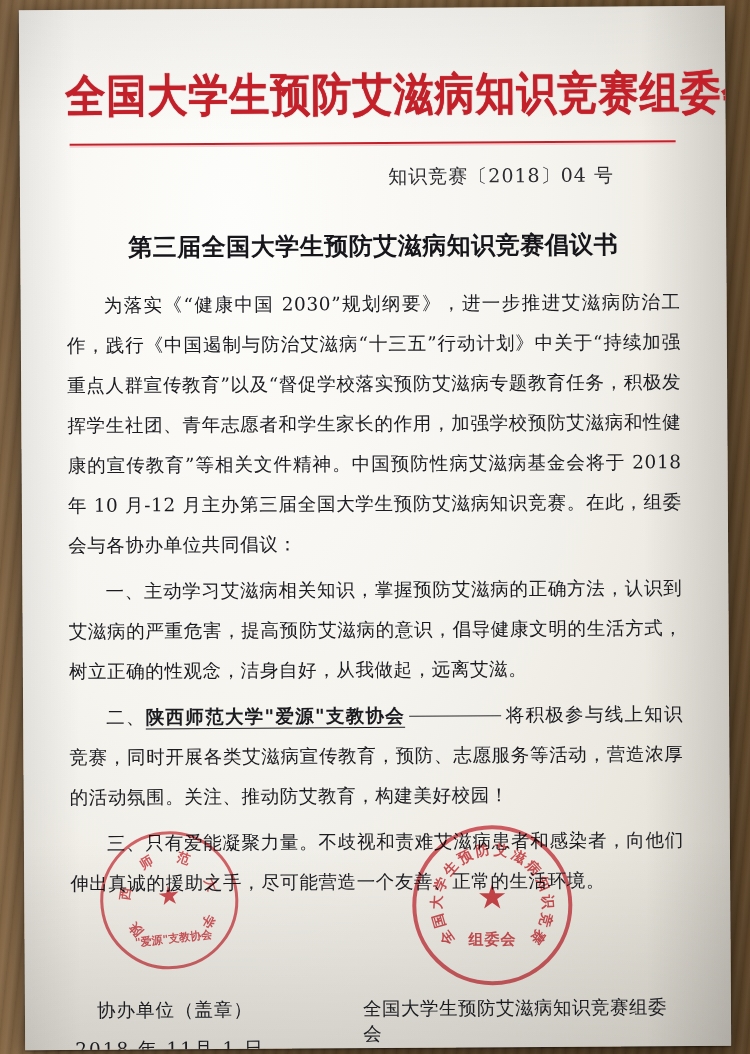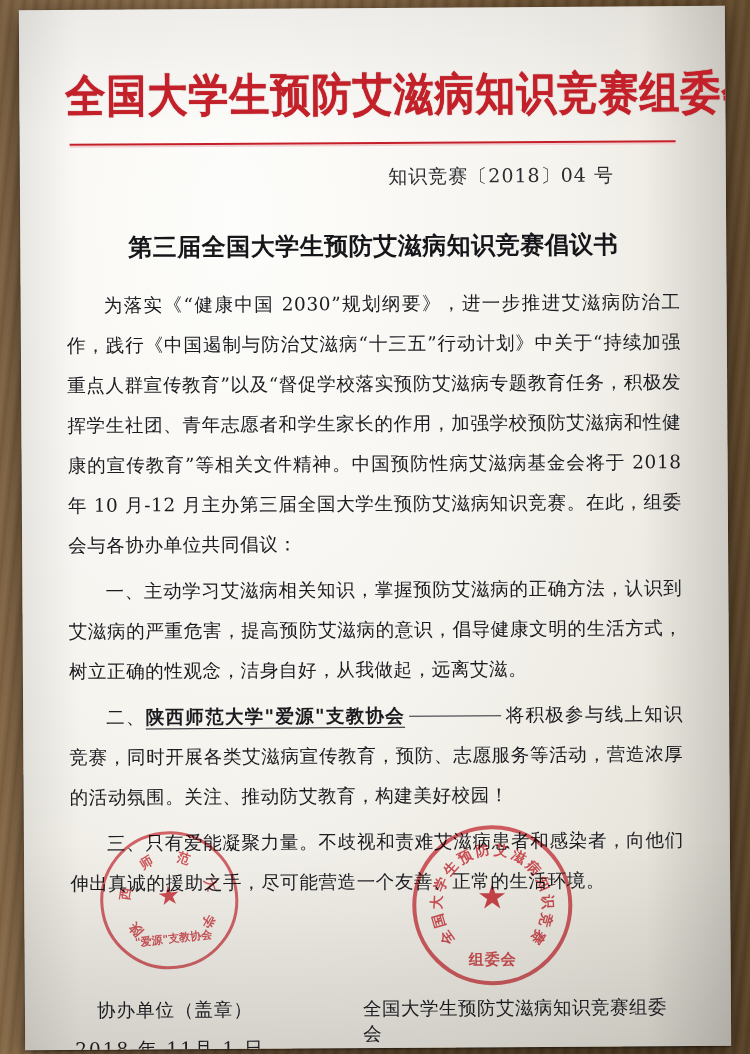--- a/index.html
+++ b/index.html
@@ -201,21 +201,21 @@
     transform: translate(-50%, -50%);
     font-size: 34px;
     line-height: 1;
     color: rgba(205,35,45,0.9);
   }
   .stamp-left .star { font-size: 26px; top: 46%; }
   .stamp .bottom-text {
     position: absolute;
     left: 0;
     right: 0;
-    bottom: 12px;
+    bottom: 32px;
     text-align: center;
     font-family: "DejaVu Serif", "Liberation Serif", serif;
     font-weight: bold;
     font-size: 15px;
     letter-spacing: 1px;
   }
   .stamp-left .bottom-text { font-size: 11px; bottom: 20px; letter-spacing: 0; }
 </style>
 </head>
 <body>

